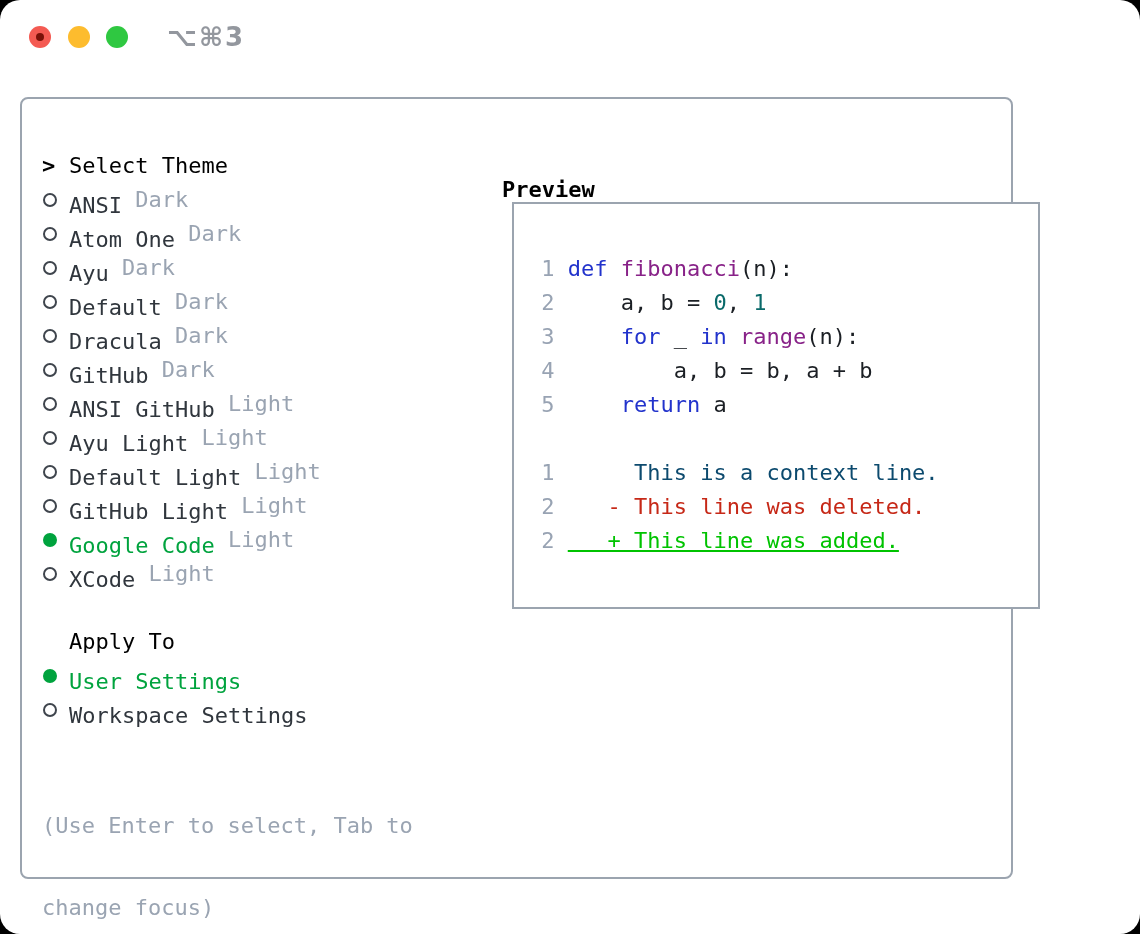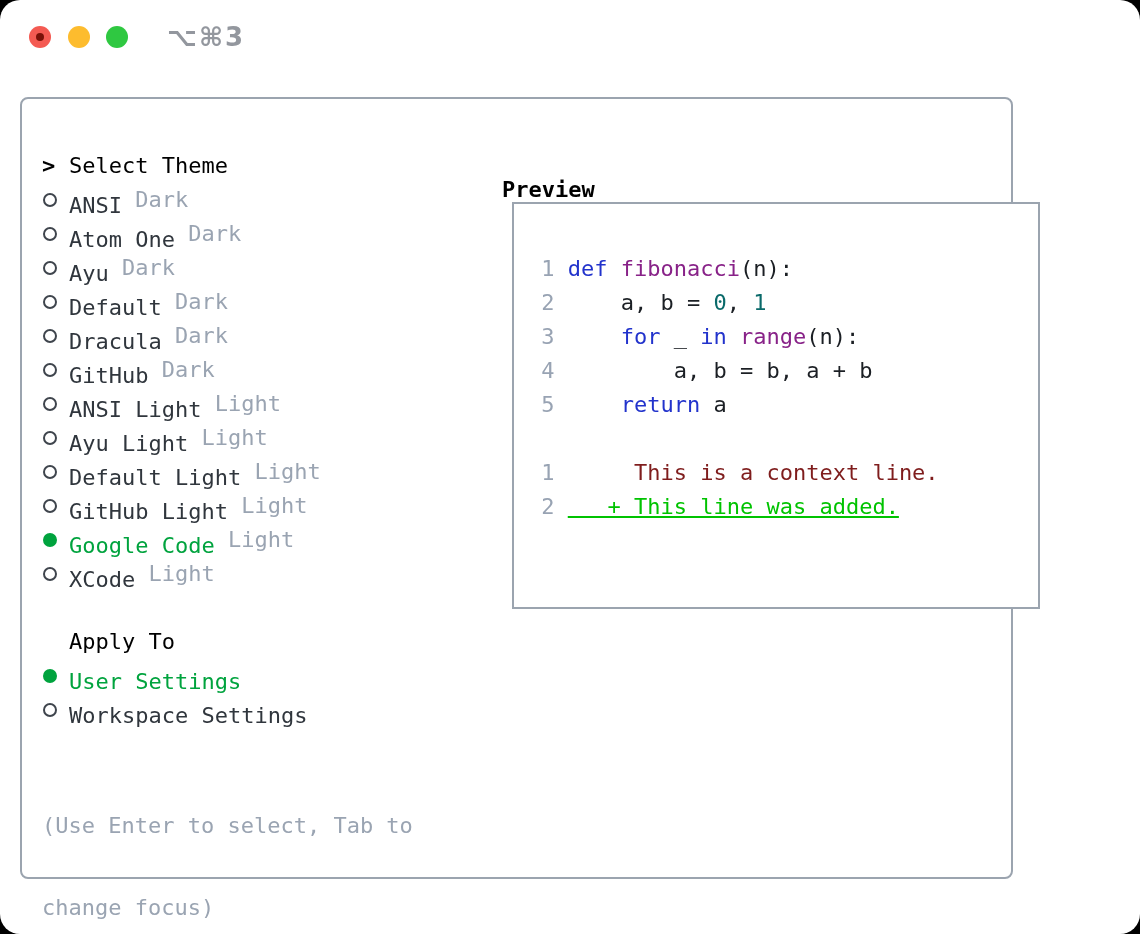--- a/index.html
+++ b/index.html
@@ -36,21 +36,21 @@
   .preview-title{position:absolute;left:480px;top:50px;height:34px;line-height:34px;
     font-size:22px;font-weight:bold;color:#000;margin-top:24px;}
   .preview-box{position:absolute;left:490px;top:103px;width:528px;height:407px;box-sizing:border-box;
     border:2px solid #9ba4af;background:#fff;padding:48px 16px 0 14px;overflow:hidden;}
   .code-line{height:34px;line-height:34px;font-size:22px;white-space:pre;}
   .cl-num{color:#98a3b3;}
   .cl-kw{color:#2233cc;}
   .cl-fn{color:#882288;}
   .cl-lit{color:#0a6a6a;}
   .cl-pl{color:#1b1f24;}
-  .cl-ctx{color:#7f1d1d;}
+  .cl-ctx{color:#0c4a6e;}
   .cl-del{color:#c62817;}
   .cl-add{color:#00c300;text-decoration:underline;}
 </style>
 </head>
 <body>
 
 <div class="stage">
   <div class="window">
 
     <span class="tl tl-red"></span>
@@ -65,21 +65,21 @@
           <span class="marker caret">&gt;</span>
           <span class="hdr">Select Theme</span>
         </div>
         <div id="theme-items">
             <div class="row"><span class="marker"><span class="dot"></span></span><span class="item-name">ANSI</span><span class="variant"> Dark</span></div>
             <div class="row"><span class="marker"><span class="dot"></span></span><span class="item-name">Atom One</span><span class="variant"> Dark</span></div>
             <div class="row"><span class="marker"><span class="dot"></span></span><span class="item-name">Ayu</span><span class="variant"> Dark</span></div>
             <div class="row"><span class="marker"><span class="dot"></span></span><span class="item-name">Default</span><span class="variant"> Dark</span></div>
             <div class="row"><span class="marker"><span class="dot"></span></span><span class="item-name">Dracula</span><span class="variant"> Dark</span></div>
             <div class="row"><span class="marker"><span class="dot"></span></span><span class="item-name">GitHub</span><span class="variant"> Dark</span></div>
-            <div class="row"><span class="marker"><span class="dot"></span></span><span class="item-name">ANSI Light</span><span class="variant"> Light</span></div>
+            <div class="row"><span class="marker"><span class="dot"></span></span><span class="item-name">ANSI GitHub</span><span class="variant"> Light</span></div>
             <div class="row"><span class="marker"><span class="dot"></span></span><span class="item-name">Ayu Light</span><span class="variant"> Light</span></div>
             <div class="row"><span class="marker"><span class="dot"></span></span><span class="item-name">Default Light</span><span class="variant"> Light</span></div>
             <div class="row"><span class="marker"><span class="dot"></span></span><span class="item-name">GitHub Light</span><span class="variant"> Light</span></div>
             <div class="row selected"><span class="marker"><span class="dot filled"></span></span><span class="item-name">Google Code</span><span class="variant"> Light</span></div>
             <div class="row"><span class="marker"><span class="dot"></span></span><span class="item-name">XCode</span><span class="variant"> Light</span></div>
           </div>
         <div class="spacer"></div>
         <div class="row">
           <span class="marker"></span>
           <span style="color:#000;text-align:right;">Apply To</span>
@@ -98,19 +98,20 @@
       <div class="preview-title">Preview</div>
       <div class="preview-box">
         <div id="code-lines">
             <div class="code-line"><span class="cl-num"> 1 </span><span class="cl-kw">def</span><span class="cl-pl"> </span><span class="cl-fn">fibonacci</span><span class="cl-pl">(n):</span></div>
             <div class="code-line"><span class="cl-num"> 2 </span><span class="cl-pl">    a, b = </span><span class="cl-lit">0</span><span class="cl-pl">, </span><span class="cl-lit">1</span></div>
             <div class="code-line"><span class="cl-num"> 3 </span><span class="cl-pl">    </span><span class="cl-kw">for</span><span class="cl-pl"> _ </span><span class="cl-kw">in</span><span class="cl-pl"> </span><span class="cl-fn">range</span><span class="cl-pl">(n):</span></div>
             <div class="code-line"><span class="cl-num"> 4 </span><span class="cl-pl">        a, b = b, a + b</span></div>
             <div class="code-line"><span class="cl-num"> 5 </span><span class="cl-pl">    </span><span class="cl-kw">return</span><span class="cl-pl"> a</span></div>
             <div class="code-line"></div>
             <div class="code-line"><span class="cl-num"> 1 </span><span class="cl-ctx">     This is a context line.</span></div>
+            <div class="code-line"><span class="cl-num"> 2 </span><span class="cl-del">   - This line was deleted.</span></div>
             <div class="code-line"><span class="cl-num"> 2 </span><span class="cl-add">   + This line was added.</span></div>
           </div>
       </div>
 
     </div>
   </div>
 </div>
 
 </body></html>

